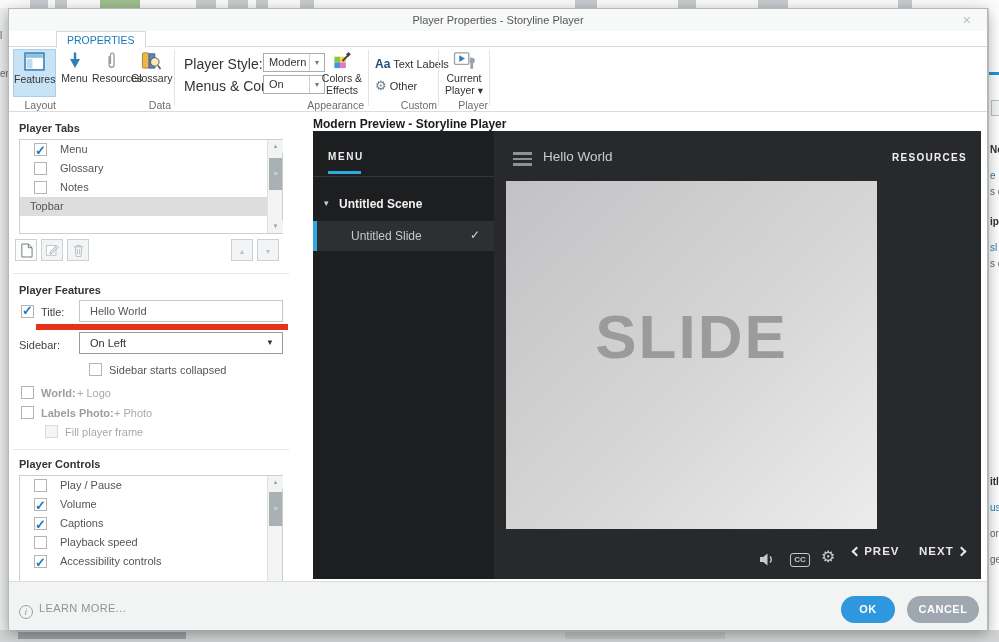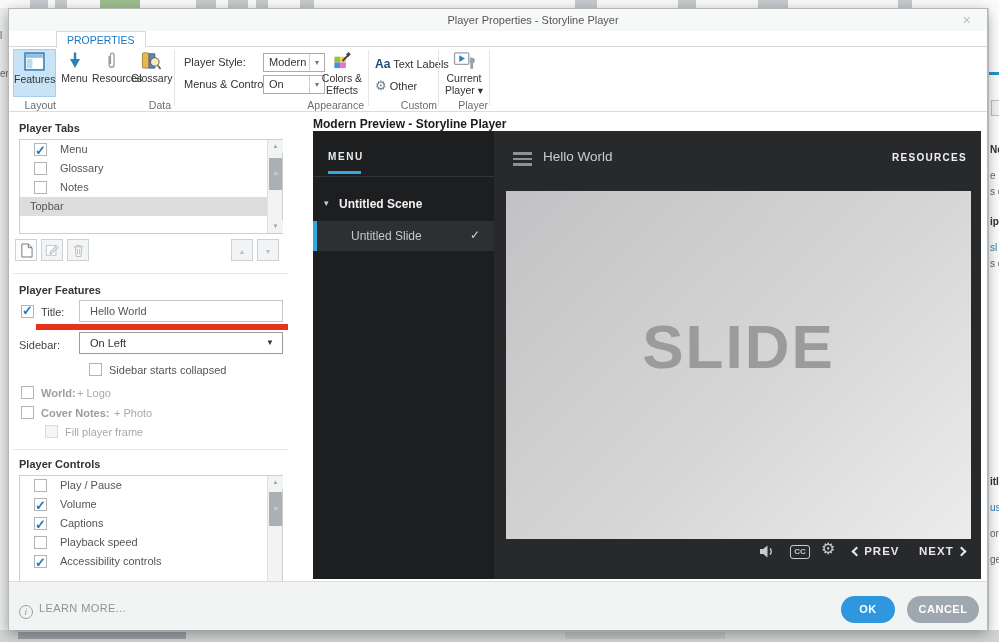--- a/index.html
+++ b/index.html
@@ -17,39 +17,39 @@
   #bg-right .frag { position:absolute; left:1px; font-size:10px; color:#666; white-space:nowrap; }
   #bg-right .frag.bold { font-weight:bold; color:#333; }
   #bg-right .frag.blue { color:#2e7fb8; }
   #bg-bottom { left:0; top:630px; width:999px; height:12px; background:#d3d5d7; }
   #bg-bottom .patch { position:absolute; top:2px; height:7px; }
 
   
   #dialog { left:8px; top:8px; width:980px; height:622px; background:#fff;
     border:1px solid #b7b7b7; box-shadow:0 4px 14px rgba(0,0,0,.35); }
 
-  #titlebar { left:0; top:0; right:0; height:22px; background:#f7f8f8;padding-left:35px; }
+  #titlebar { left:0; top:0; right:0; height:22px; background:#f7f8f8; }
   #dlg-title { width:100%; text-align:center; top:5px; font-size:11px; color:#565656; }
   #close-btn { right:16px; top:3px; font-size:14px; color:#bcbcbc; cursor:default; }
 
   #tabrow { left:0; top:22px; right:0; height:16px; border-bottom:1px solid #d8d8d8; background:#fff; }
   #properties-tab { left:47px; top:22px; height:17px; padding:2px 10px 0; background:#fff;
     border:1px solid #d8d8d8; border-bottom-color:#fff; color:#1779be; font-size:10.5px; z-index:3; }
 
   #ribbon { left:0; top:38px; right:0; height:65px; background:#fff; border-bottom:1px solid #dcdcdc; }
   .vsep { position:absolute; top:3px; width:1px; height:56px; background:#e4e4e4; }
   .grouplabel { position:absolute; top:52px; font-size:10.5px; color:#6d6d6d; text-align:right; }
   .bigbtn { position:absolute; top:2px; height:48px; text-align:center; font-size:10.5px; color:#333; }
   .bigbtn .ic { display:block; margin:2px auto 2px; }
   .bigbtn.selected { background:#c9e3f6; border:1px solid #a9cfec; }
   .combo { position:absolute; height:19px; background:#fff; border:1px solid #ababab;
     font-size:11px; color:#333; line-height:17px; padding-left:5px; }
   .combo .arrow { position:absolute; right:0; top:0; width:15px; height:100%;
     border-left:1px solid #d0d0d0; color:#777; font-size:7px; text-align:center; line-height:17px; }
-  .rib-label { position:absolute; font-size:11px; color:#333;text-align:right; }
+  .rib-label { position:absolute; font-size:14px; color:#333;text-align:right; }
 
   
   .section-h { position:absolute; font-size:11px; font-weight:bold; color:#333; }
   .listbox { position:absolute; border:1px solid #cfcfcf; background:#fff; }
   .lb-header { height:18px; background:#dcdddd; color:#555; font-size:11px; line-height:18px; padding-left:10px; }
   .lb-row { height:19px; font-size:11px; color:#555; line-height:19px; padding-left:40px; position:relative; }
   .cb { position:absolute; width:13px; height:13px; background:#fff; border:1px solid #b4b4b4; }
   .cb.checked::after { content:"✓"; position:absolute; left:0px; top:-3px; color:#1b7ec2;
     font-size:13px; font-weight:bold; }
   .cb.disabled { background:#f4f5f6; border-color:#d9dbdd; }
@@ -87,25 +87,25 @@
   #pv-scene-label { position:absolute; left:26px; top:4px; font-size:12px; font-weight:bold; color:#f2f2f3;text-align:center; }
   #pv-slide-row { position:absolute; left:0; top:90px; width:100%; height:30px; background:#2e2f32; }
   #pv-slide-bar { position:absolute; left:0; top:0; width:4px; height:100%; background:#2da8e0; }
   #pv-slide-label { position:absolute; left:38px; top:8px; font-size:12px; color:#c7c8ca; }
   #pv-slide-check { position:absolute; right:14px; top:7px; font-size:12px; color:#d0d1d3; }
   #pv-hamburger { position:absolute; left:200px; top:21px; width:19px; }
   #pv-hamburger i { display:block; height:2.5px; background:#909194; margin-bottom:3px; }
   #pv-title { position:absolute; left:230px; top:18px; font-size:13.5px; color:#cbcccd; }
   #pv-resources { position:absolute; right:14px; top:21px; font-size:10px; font-weight:bold;
     letter-spacing:1.3px; color:#f1f1f2; }
-  #pv-slide-area { position:absolute; left:193px; top:50px; width:465px; height:348px;
-    background:linear-gradient(135deg,#c2c2c4 0%,#d6d6d7 55%,#ececec 100%);margin-top:10px; }
+  #pv-slide-area { position:absolute; left:193px; top:50px; width:371px; height:348px;
+    background:linear-gradient(135deg,#c2c2c4 0%,#d6d6d7 55%,#ececec 100%); }
   #pv-slide-text { position:absolute; left:0; right:0; top:120px; text-align:center;
     font-size:62px; font-weight:bold; color:#9b9b9b; letter-spacing:2px; }
-  .pv-ctl { position:absolute; color:#c9cacb; }
+  .pv-ctl { position:absolute; color:#c9cacb;margin-top:8px; }
   #pv-cc { width:20px; height:14px; border:1.6px solid #c9cacb; border-radius:3px; font-size:8px;
     font-weight:bold; text-align:center; line-height:11px; }
   .chev { display:inline-block; width:7px; height:7px; border:solid #e8e8e9; border-width:2px 2px 0 0; }
   .chev.left { transform:rotate(-135deg); }
   .chev.right { transform:rotate(45deg); }
   .navbtn { position:absolute; font-size:11.5px; font-weight:bold; letter-spacing:1px; color:#e8e8e9; }
 
   
   #footer { left:0; top:572px; right:0; height:49px; background:#f2f3f3; border-top:1px solid #dbdcdc; }
   #learn-more { left:10px; top:20px; font-size:11px; color:#8f9498; letter-spacing:.4px; }
@@ -316,21 +316,21 @@
   </div>
 
   <span class="cb" style="left:80px;top:354px"></span>
   <span class="field-label" style="left:100px;top:355px;color:#555">Sidebar starts collapsed</span>
 
   <span class="cb" style="left:12px;top:377px"></span>
   <span class="field-label dim-bold" style="left:32px;top:378px">World:</span>
   <span class="field-label dim" style="left:68px;top:378px">+ Logo</span>
 
   <span class="cb" style="left:12px;top:397px"></span>
-  <span class="field-label dim-bold" style="left:32px;top:398px">Cover Notes:</span>
+  <span class="field-label dim-bold" style="left:32px;top:398px">Labels Photo:</span>
   <span class="field-label dim" style="left:105px;top:398px">+ Photo</span>
 
   <span class="cb disabled" style="left:36px;top:416px"></span>
   <span class="field-label dim" style="left:56px;top:417px">Fill player frame</span>
 
   <div class="divider" style="left:4px;top:440px;width:276px"></div>
 
   <span class="section-h" style="left:10px;top:449px">Player Controls</span>
 
   <div class="listbox" style="left:10px;top:466px;width:264px;height:124px">

